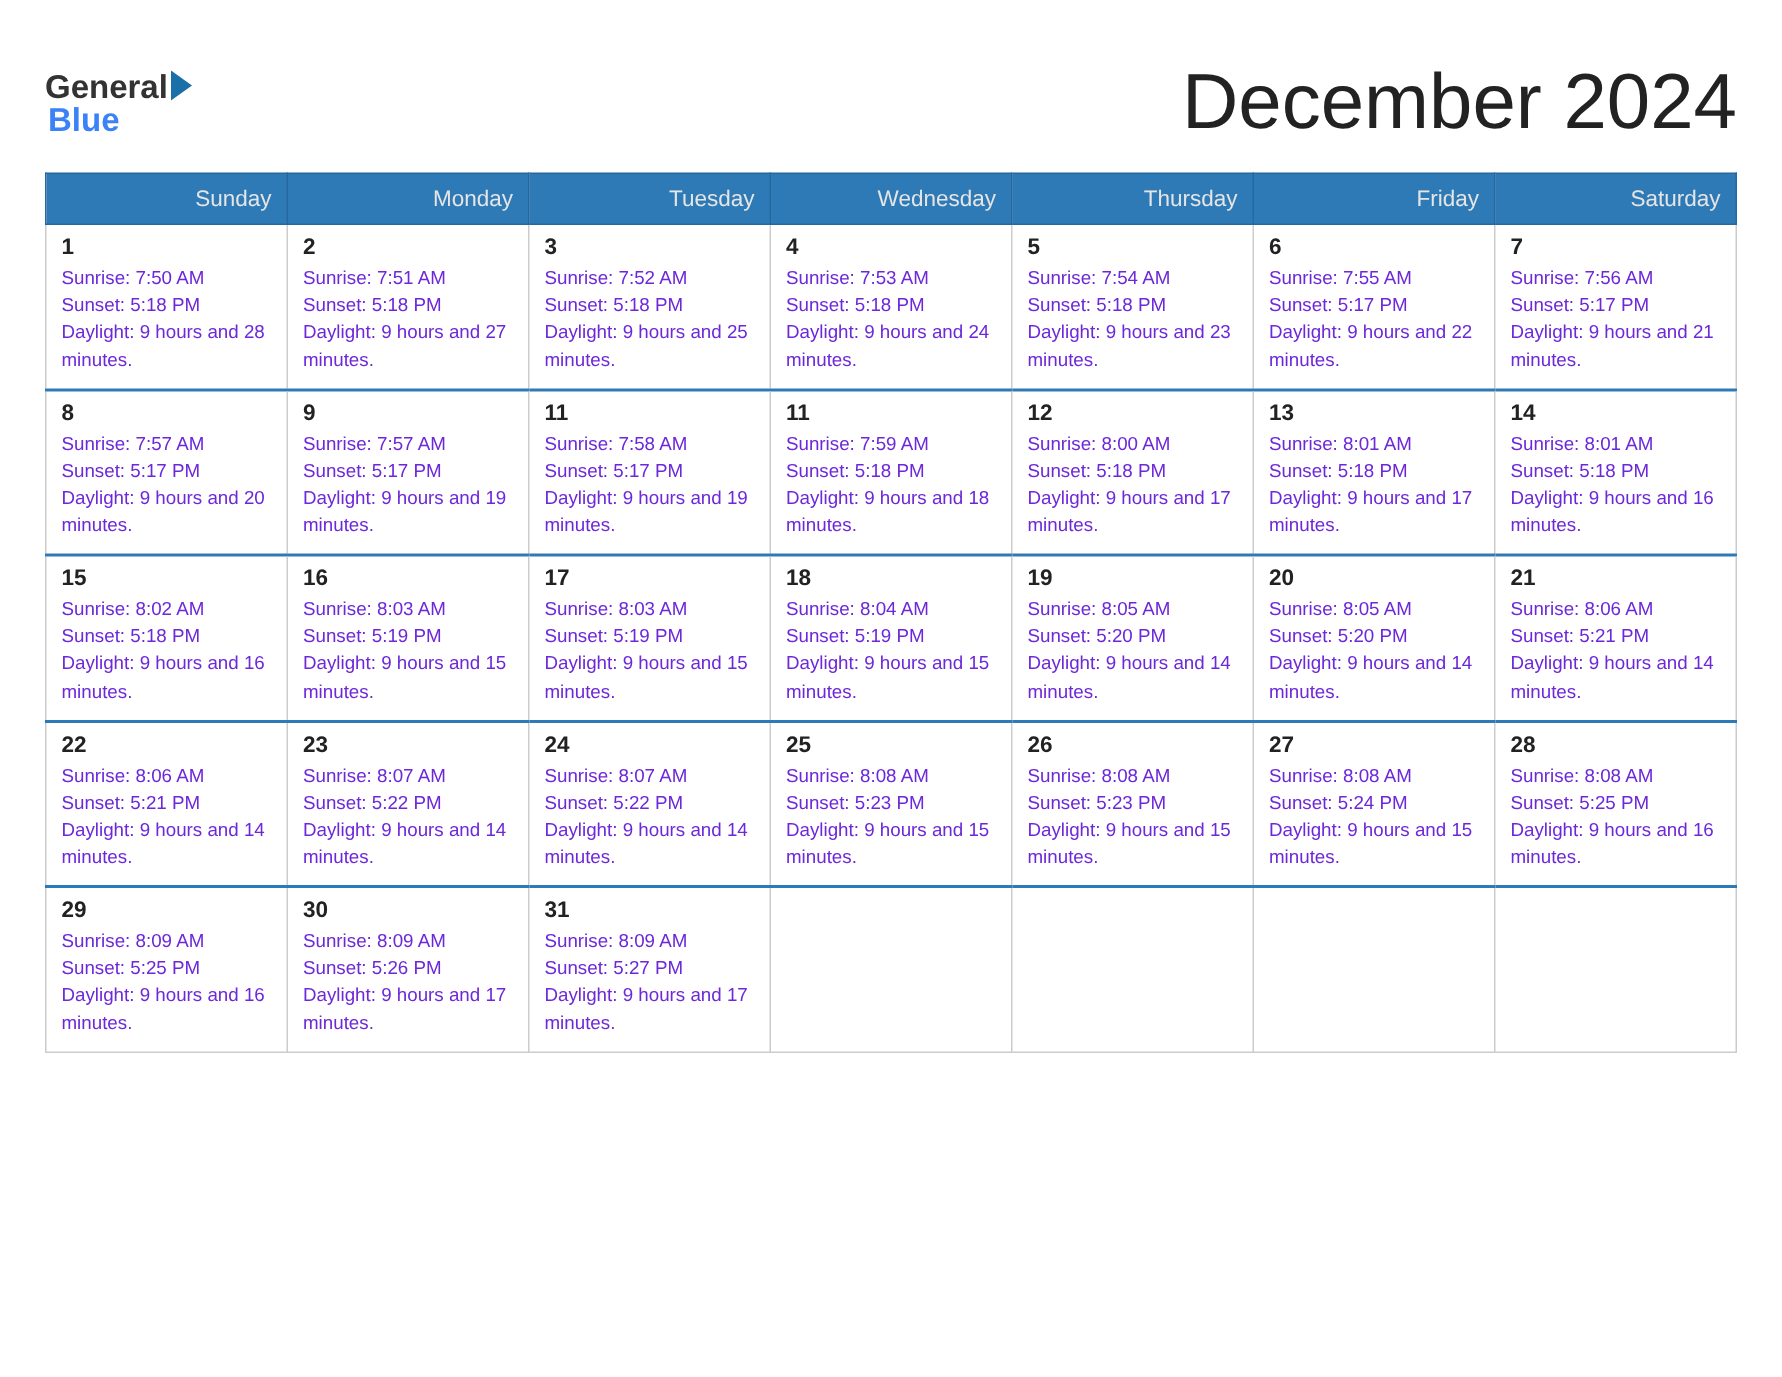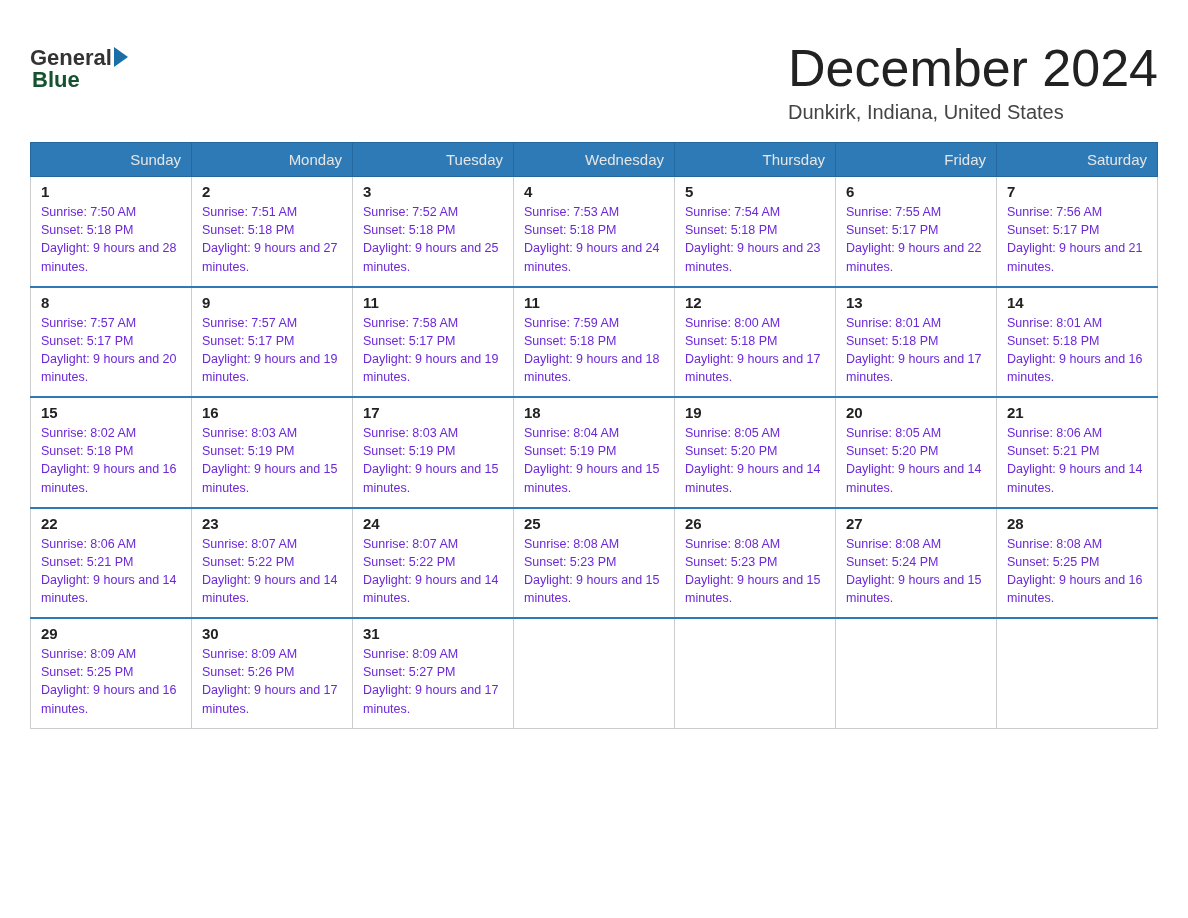--- a/index.html
+++ b/index.html
@@ -44,21 +44,21 @@
       border-left: 14px solid #1a6fa8;
       border-top: 10px solid transparent;
       border-bottom: 10px solid transparent;
       margin-left: 2px;
       margin-top: -2px;
     }
 
     .logo-blue {
       font-size: 22px;
       font-weight: bold;
-      color: #14532d;
+      color: #3b82f6;
       margin-top: -4px;
       margin-left: 2px;
     }
 
     .title-block {
       text-align: left;
     }
 
     .month-year {
       font-size: 52px;
@@ -129,21 +129,20 @@
 <div class="header">
   <div class="logo">
     <div class="logo-top">
       <span class="logo-general">General</span>
       <div class="logo-arrow"></div>
     </div>
     <span class="logo-blue">Blue</span>
   </div>
   <div class="title-block">
     <div class="month-year">December 2024</div>
-    <div class="location">Dunkirk, Indiana, United States</div>
   </div>
 </div>
 
 <table class="calendar">
   <thead>
     <tr>
     <th>Sunday</th>
         <th>Monday</th>
         <th>Tuesday</th>
         <th>Wednesday</th>

